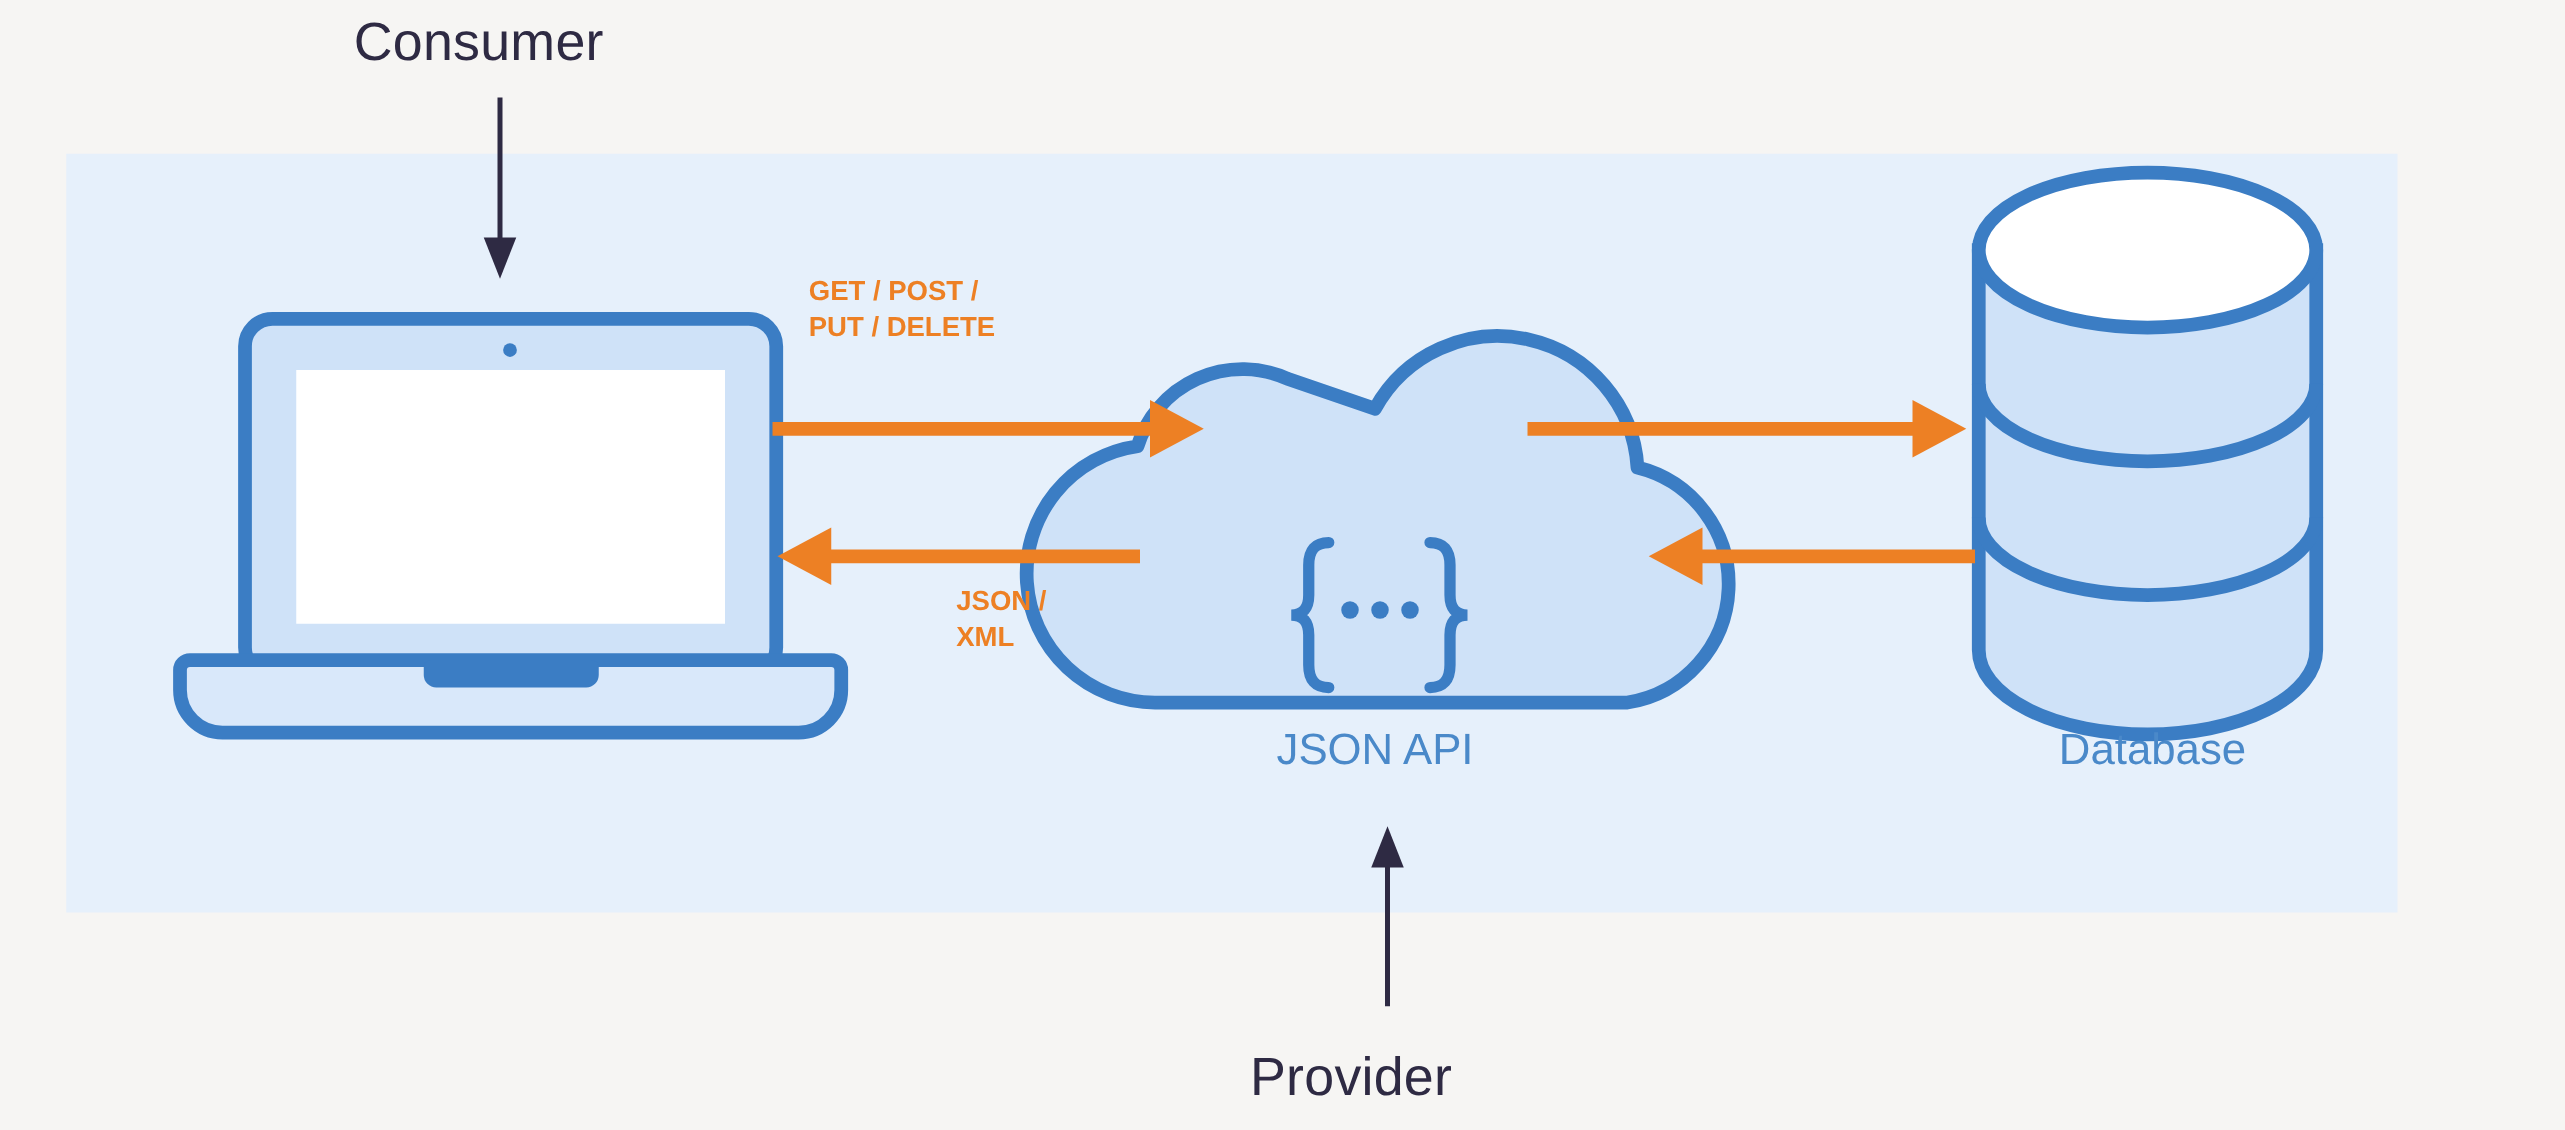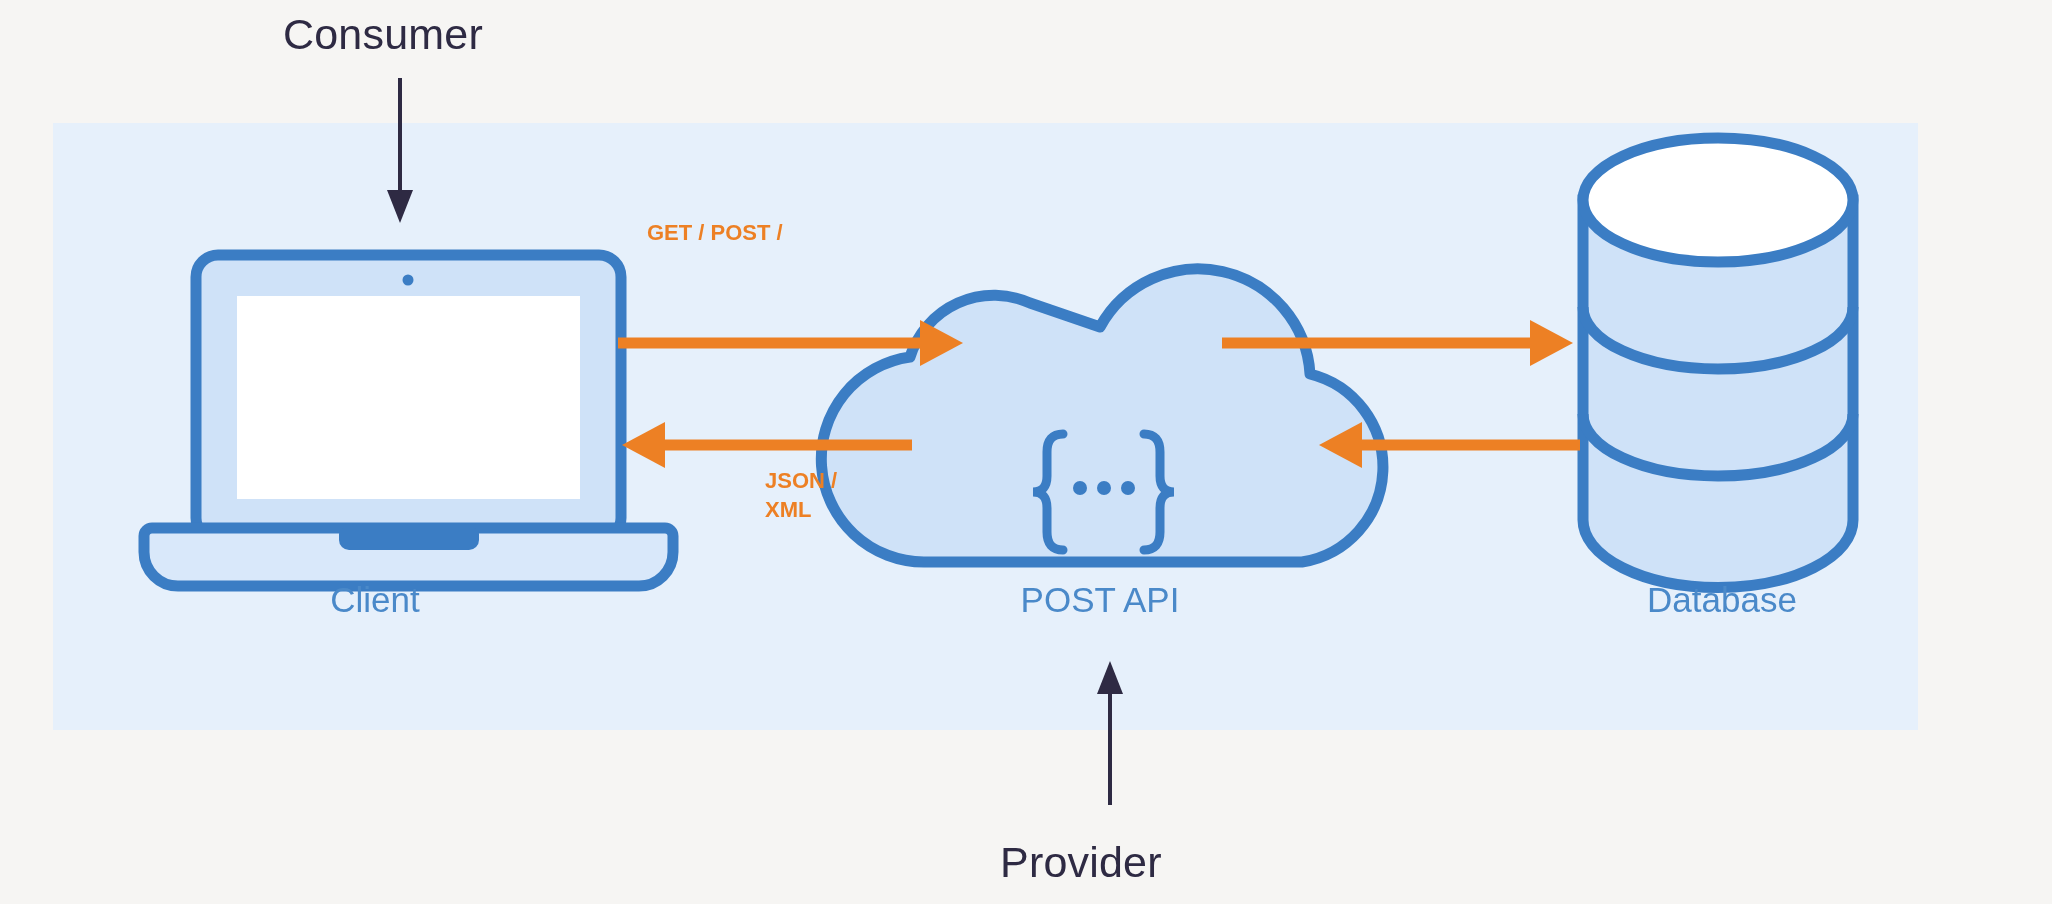--- a/index.html
+++ b/index.html
@@ -163,28 +163,28 @@
       <circle cx="1080" cy="488" r="7"></circle>
       <circle cx="1104" cy="488" r="7"></circle>
       <circle cx="1128" cy="488" r="7"></circle>
     </g>
   </svg>
 
   <div class="annot-label" id="consumer-label">Consumer</div>
 
   <div class="annot-label" id="provider-label">Provider</div>
 
-  <div class="node-label" id="client-label">Client</div>
 
-  <div class="node-label" id="restapi-label">POST API</div>
+  <div class="node-label" id="restapi-label">JSON API</div>
 
   <div class="node-label" id="database-label">Database</div>
 
   <div class="flow-label" id="req-label">
     <div>GET / POST /</div>
+    <div>PUT / DELETE</div>
   </div>
 
   <div class="flow-label" id="res-label">
     <div>JSON /</div>
     <div>XML</div>
   </div>
 
 </div>
 
 </body></html>

